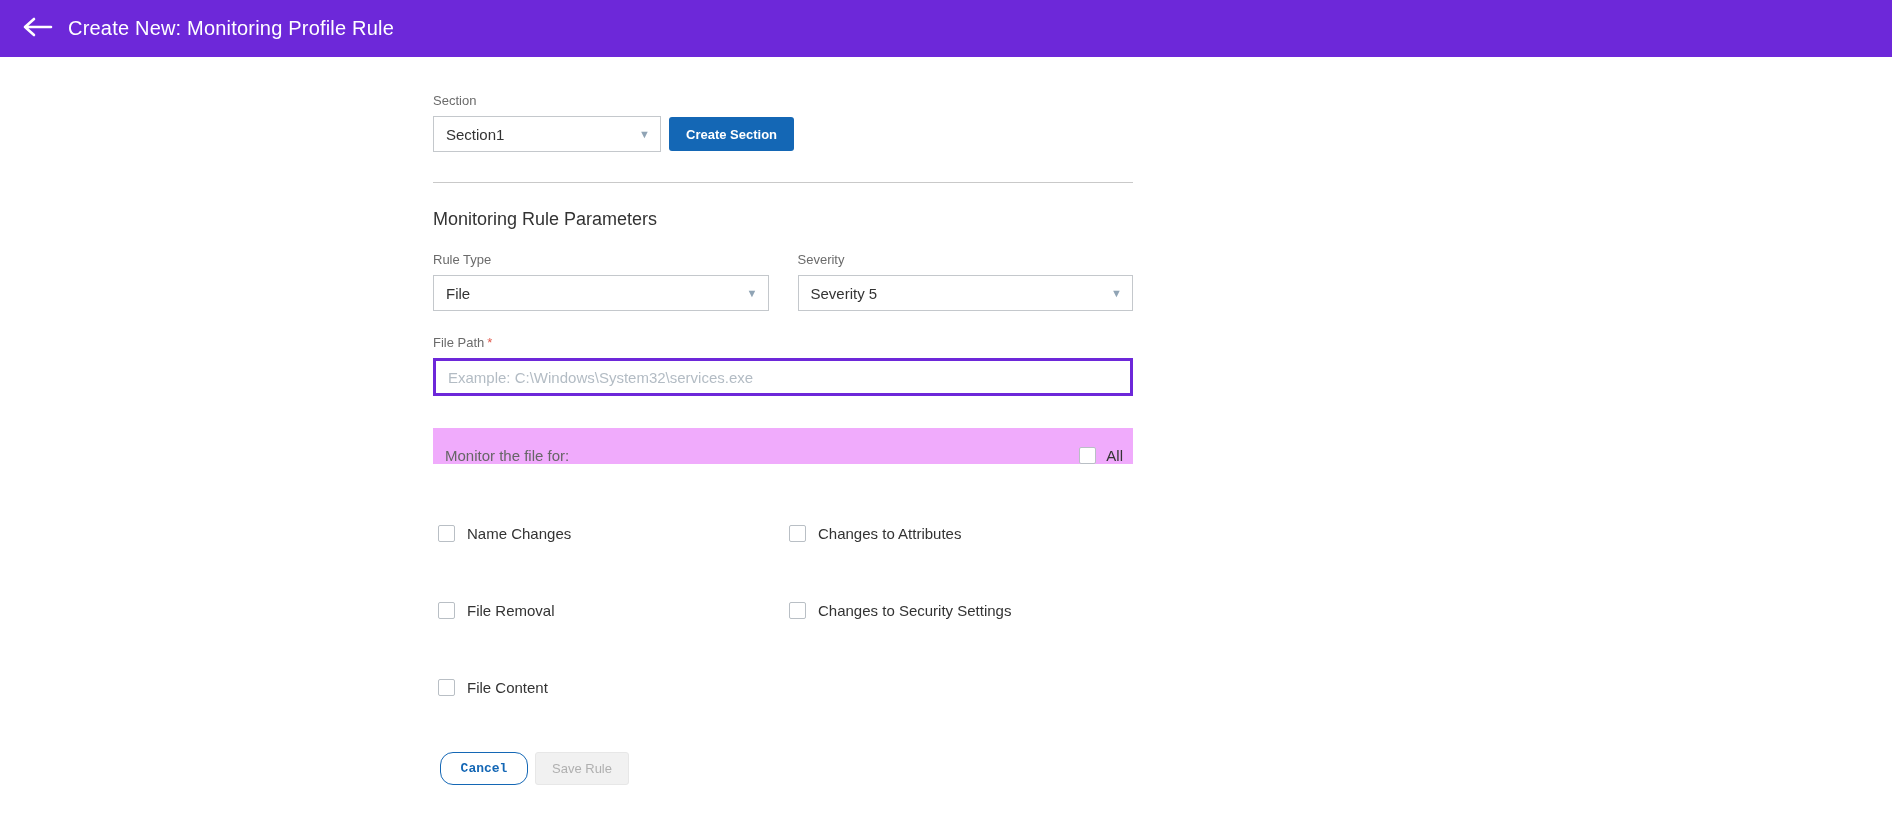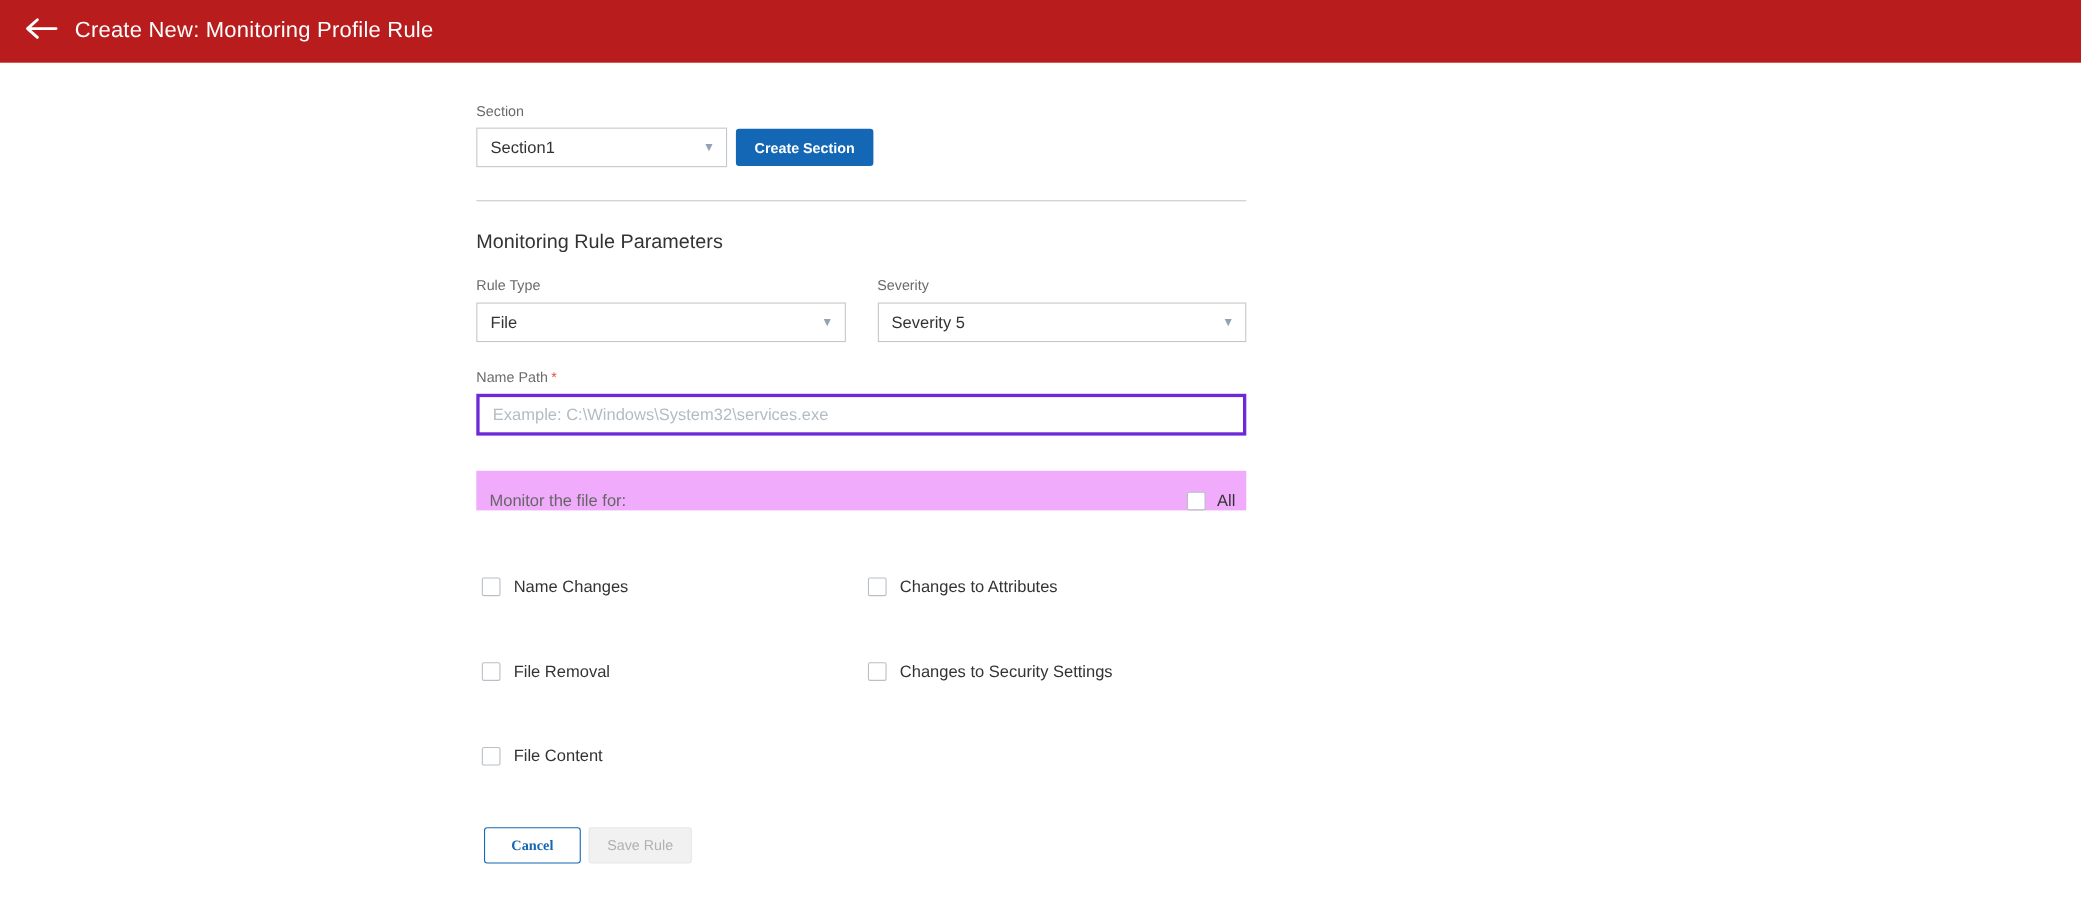--- a/index.html
+++ b/index.html
@@ -1,21 +1,21 @@
 <!DOCTYPE html>
 <html><head>
 <meta charset="utf-8">
 <style>
   * { margin:0; padding:0; box-sizing:border-box; }
   html,body { width:1892px; height:839px; background:#ffffff; font-family:"Liberation Sans", sans-serif; }
 
   
   .app-header {
     height:57px;
-    background:#b91c1c;
+    background:#6d28d9;
     display:flex;
     align-items:center;
     padding:0 18px;
   }
   .back-btn {
     width:40px; height:40px;
     display:flex; align-items:center; justify-content:center;
     cursor:pointer;
     margin-right:10px;
   }
@@ -158,24 +158,24 @@
     display:flex;
     align-items:center;
   }
   .btn-cancel {
     height:33px;
     min-width:88px;
     padding:0 18px;
     background:#ffffff;
     border:1px solid #1467b5;
     color:#1467b5;
-    border-radius:3px;
+    border-radius:13px;
     font-size:13px;
     font-weight:bold;
-    font-family:Liberation Serif, serif;
+    font-family:Liberation Mono, monospace;
     cursor:pointer;
   }
   .btn-save-disabled {
     height:33px;
     min-width:94px;
     padding:0 16px;
     margin-left:7px;
     background:#f1f1f1;
     border:1px solid #e7e7e7;
     color:#b0b0b0;
@@ -226,21 +226,21 @@
       <div class="field-label">Severity</div>
       <div class="select-box half">
         <span>Severity 5</span>
         <span class="chevron">▼</span>
       </div>
     </div>
   </div>
 
   <div class="file-path-block">
     <div class="field-label">
-      <span>Name Path</span><span class="req-mark">*</span>
+      <span>File Path</span><span class="req-mark">*</span>
     </div>
     <input class="text-input" type="text" placeholder="Example: C:\Windows\System32\services.exe" style="">
   </div>
 
   <div class="monitor-band">
     <span class="monitor-band-title">Monitor the file for:</span>
     <label class="all-wrap">
       <span class="checkbox"></span>
       <span>All</span>
     </label>

